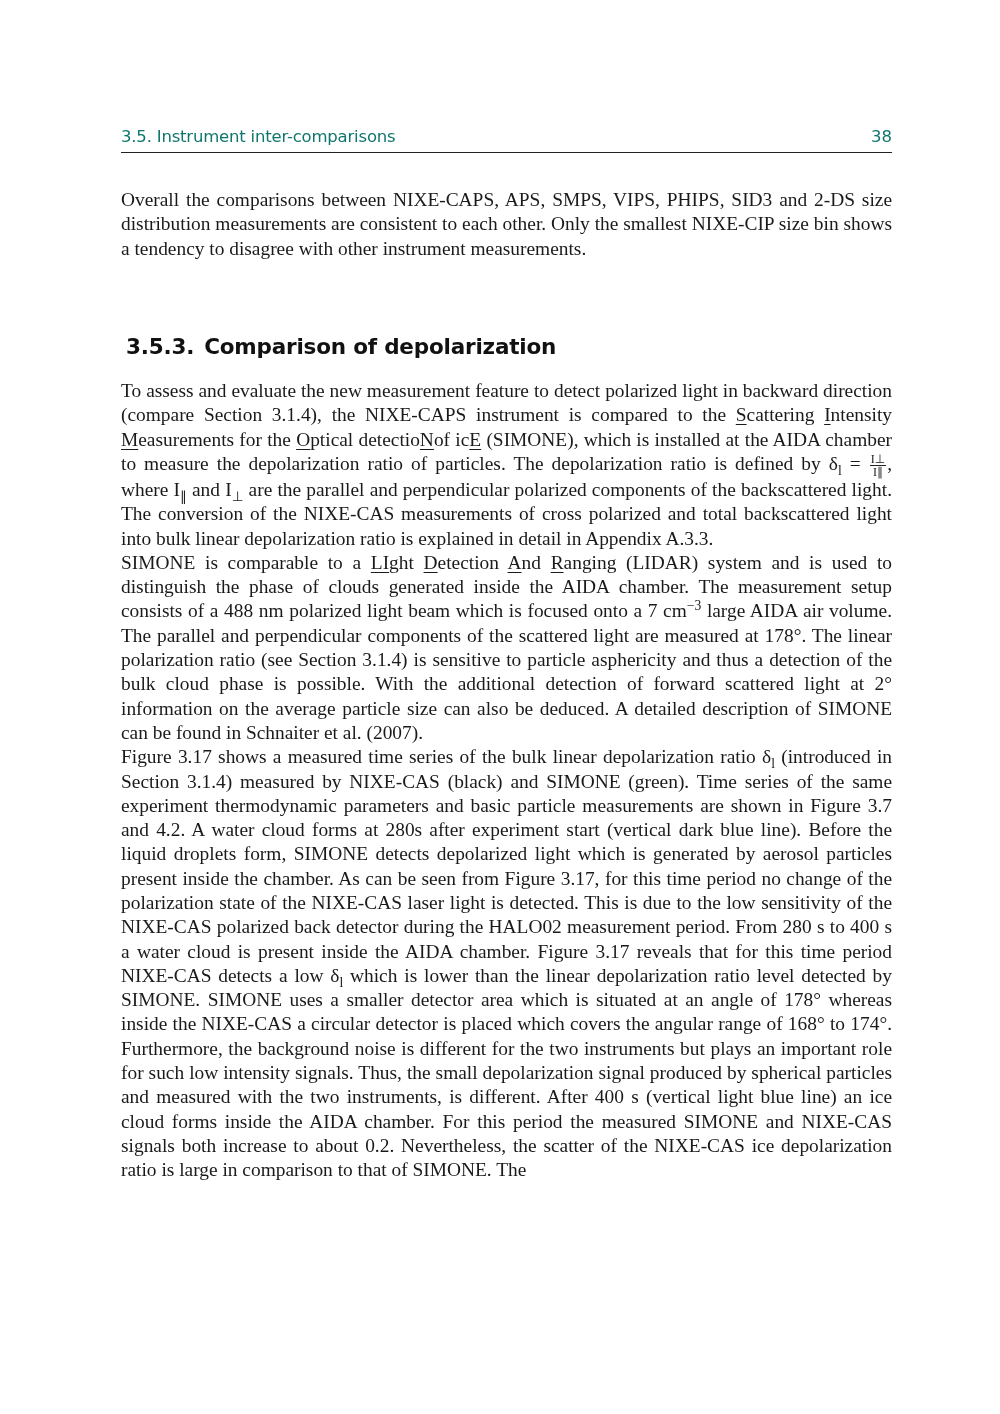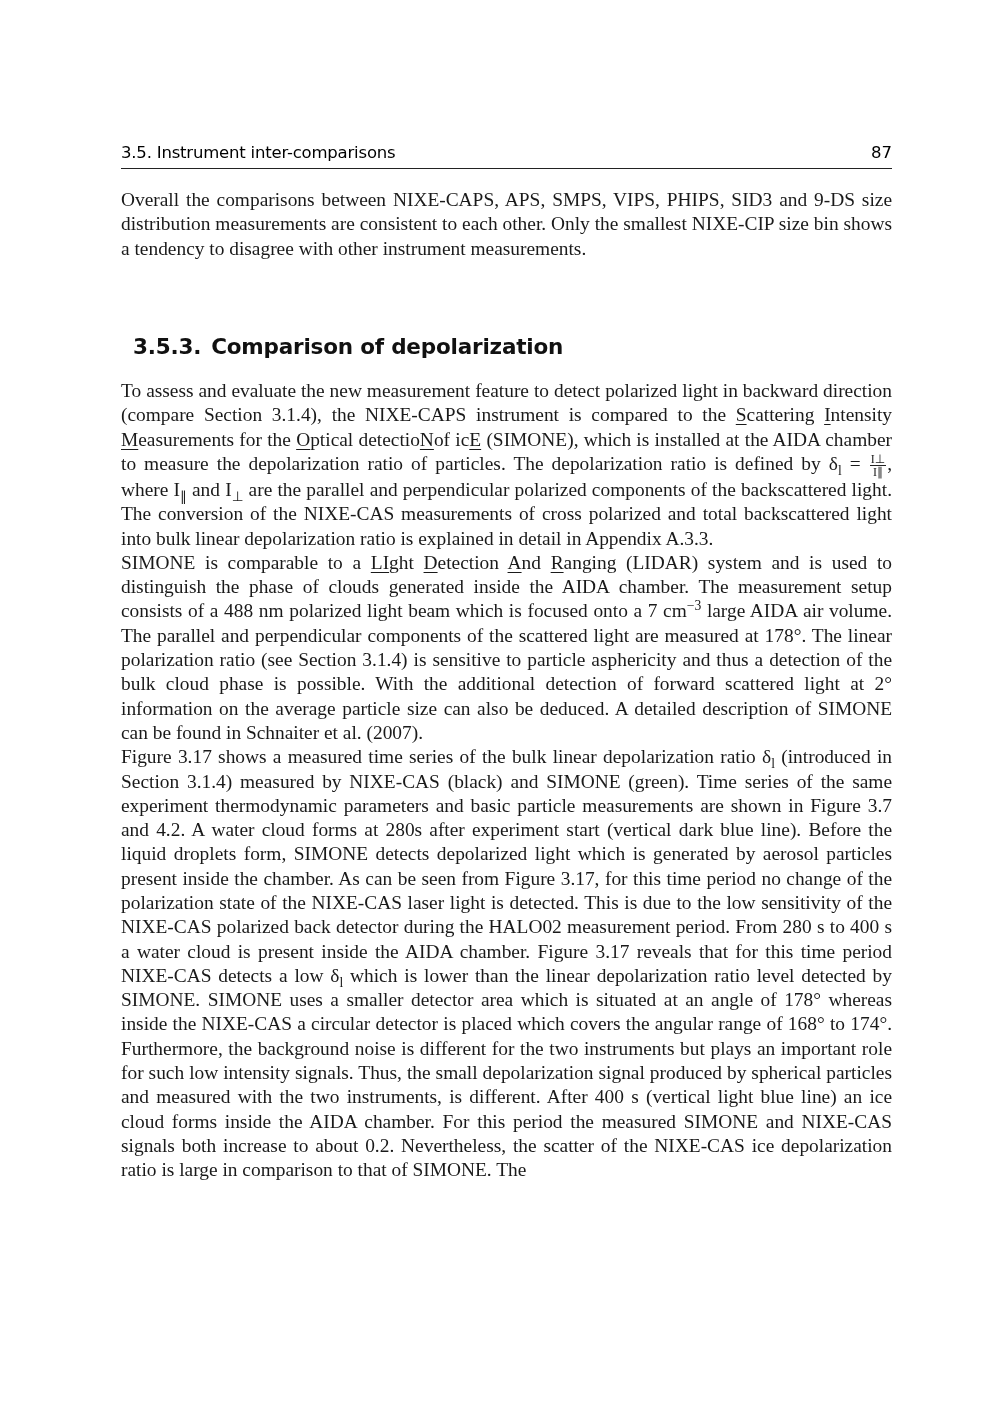--- a/index.html
+++ b/index.html
@@ -1,56 +1,56 @@
 <!DOCTYPE html>
 <html><head>
 <meta charset="utf-8">
 <style>
   html, body { margin:0; padding:0; background:#ffffff; }
   body { width:1000px; height:1414px; position:relative; overflow:hidden; color:#1a1a1a; }
   .page { position:absolute; left:121px; top:0; width:771px; }
   .running-head {
-    position:absolute; top:142px; left:0; width:771px; height:26px;
+    position:absolute; top:126px; left:0; width:771px; height:26px;
     border-bottom:1.4px solid #222;
-    font-family:"DejaVu Sans", sans-serif; font-size:16.5px; color:#000000;
+    font-family:"DejaVu Sans", sans-serif; font-size:16.5px; color:#0f766e;
   }
   .running-head .title { position:absolute; left:0; top:1px; letter-spacing:-0.2px; }
   .running-head .pageno { position:absolute; right:0; top:1px; }
   .body-text {
     font-family:"Liberation Serif", serif; font-size:19.4px; line-height:24.3px;
     text-align:justify; color:#1a1a1a;
   }
   .para { margin:0; text-indent:0; }
   .intro { position:absolute; top:188px; left:0; width:771px; }
   .section-title {
-    position:absolute; top:334px; left:12px;
+    position:absolute; top:334px; left:5px;
     font-family:"DejaVu Sans", sans-serif; font-weight:bold; font-size:21.5px; color:#111;
     letter-spacing:-0.2px;
   }
   .section-title .num { margin-right:10px; }
   .main { position:absolute; top:379px; left:0; width:771px; }
   u { text-decoration:underline; text-underline-offset:3px; text-decoration-thickness:1px; }
   .math { }
   sub, sup { font-size:70%; line-height:0; }
   .frac { display:inline-block; vertical-align:middle; text-align:center; font-size:12px; line-height:12px; margin:0 1px; }
   .frac .n { display:block; border-bottom:1px solid #222; padding:0 1px; }
   .frac .d { display:block; }
 </style>
 </head>
 <body>
 
 <div class="page">
 
   <div class="running-head">
     <span class="title">3.5. Instrument inter-comparisons</span>
-    <span class="pageno">87</span>
+    <span class="pageno">38</span>
   </div>
 
   <div class="intro body-text">
-    <p class="para">Overall the comparisons between NIXE-CAPS, APS, SMPS, VIPS, PHIPS, SID3 and 9-DS size distribution measurements are consistent to each other. Only the smallest NIXE-CIP size bin shows a tendency to disagree with other instrument measurements.</p>
+    <p class="para">Overall the comparisons between NIXE-CAPS, APS, SMPS, VIPS, PHIPS, SID3 and 2-DS size distribution measurements are consistent to each other. Only the smallest NIXE-CIP size bin shows a tendency to disagree with other instrument measurements.</p>
   </div>
 
   <div class="section-title">
     <span class="num">3.5.3.</span><span>Comparison of depolarization</span>
   </div>
 
   <div class="main body-text">
     <p class="para"><span>To assess and evaluate the new measurement feature to detect polarized light in backward direction (compare Section 3.1.4), the NIXE-CAPS instrument is compared to the </span><u>S</u><span>cattering </span><u>I</u><span>ntensity </span><u>M</u><span>easurements for the </span><u>O</u><span>ptical detectio</span><u>N</u><span>of ic</span><u>E</u><span> (SIMONE), which is installed at the AIDA chamber to measure the depolarization ratio of particles. The depolarization ratio is defined by </span><span class="math"><span>δ</span><sub>l</sub></span><span> = </span><span class="frac"><span class="n">I⊥</span><span class="d">I∥</span></span><span>, where </span><span class="math"><span>I</span><sub>∥</sub></span><span> and </span><span class="math"><span>I</span><sub>⊥</sub></span><span> are the parallel and perpendicular polarized components of the backscattered light. The conversion of the NIXE-CAS measurements of cross polarized and total backscattered light into bulk linear depolarization ratio is explained in detail in Appendix A.3.3.</span></p>
 
     <p class="para"><span>SIMONE is comparable to a </span><u>LI</u><span>ght </span><u>D</u><span>etection </span><u>A</u><span>nd </span><u>R</u><span>anging</span><span> (LIDAR) system and is used to distinguish the phase of clouds generated inside the AIDA chamber. The measurement setup consists of a 488 nm polarized light beam which is focused onto a 7 cm</span><sup>−3</sup><span> large AIDA air volume. The parallel and perpendicular components of the scattered light are measured at 178°. The linear polarization ratio (see Section 3.1.4) is sensitive to particle asphericity and thus a detection of the bulk cloud phase is possible. With the additional detection of forward scattered light at 2° information on the average particle size can also be deduced. A detailed description of SIMONE can be found in Schnaiter et al. (2007).</span></p>

